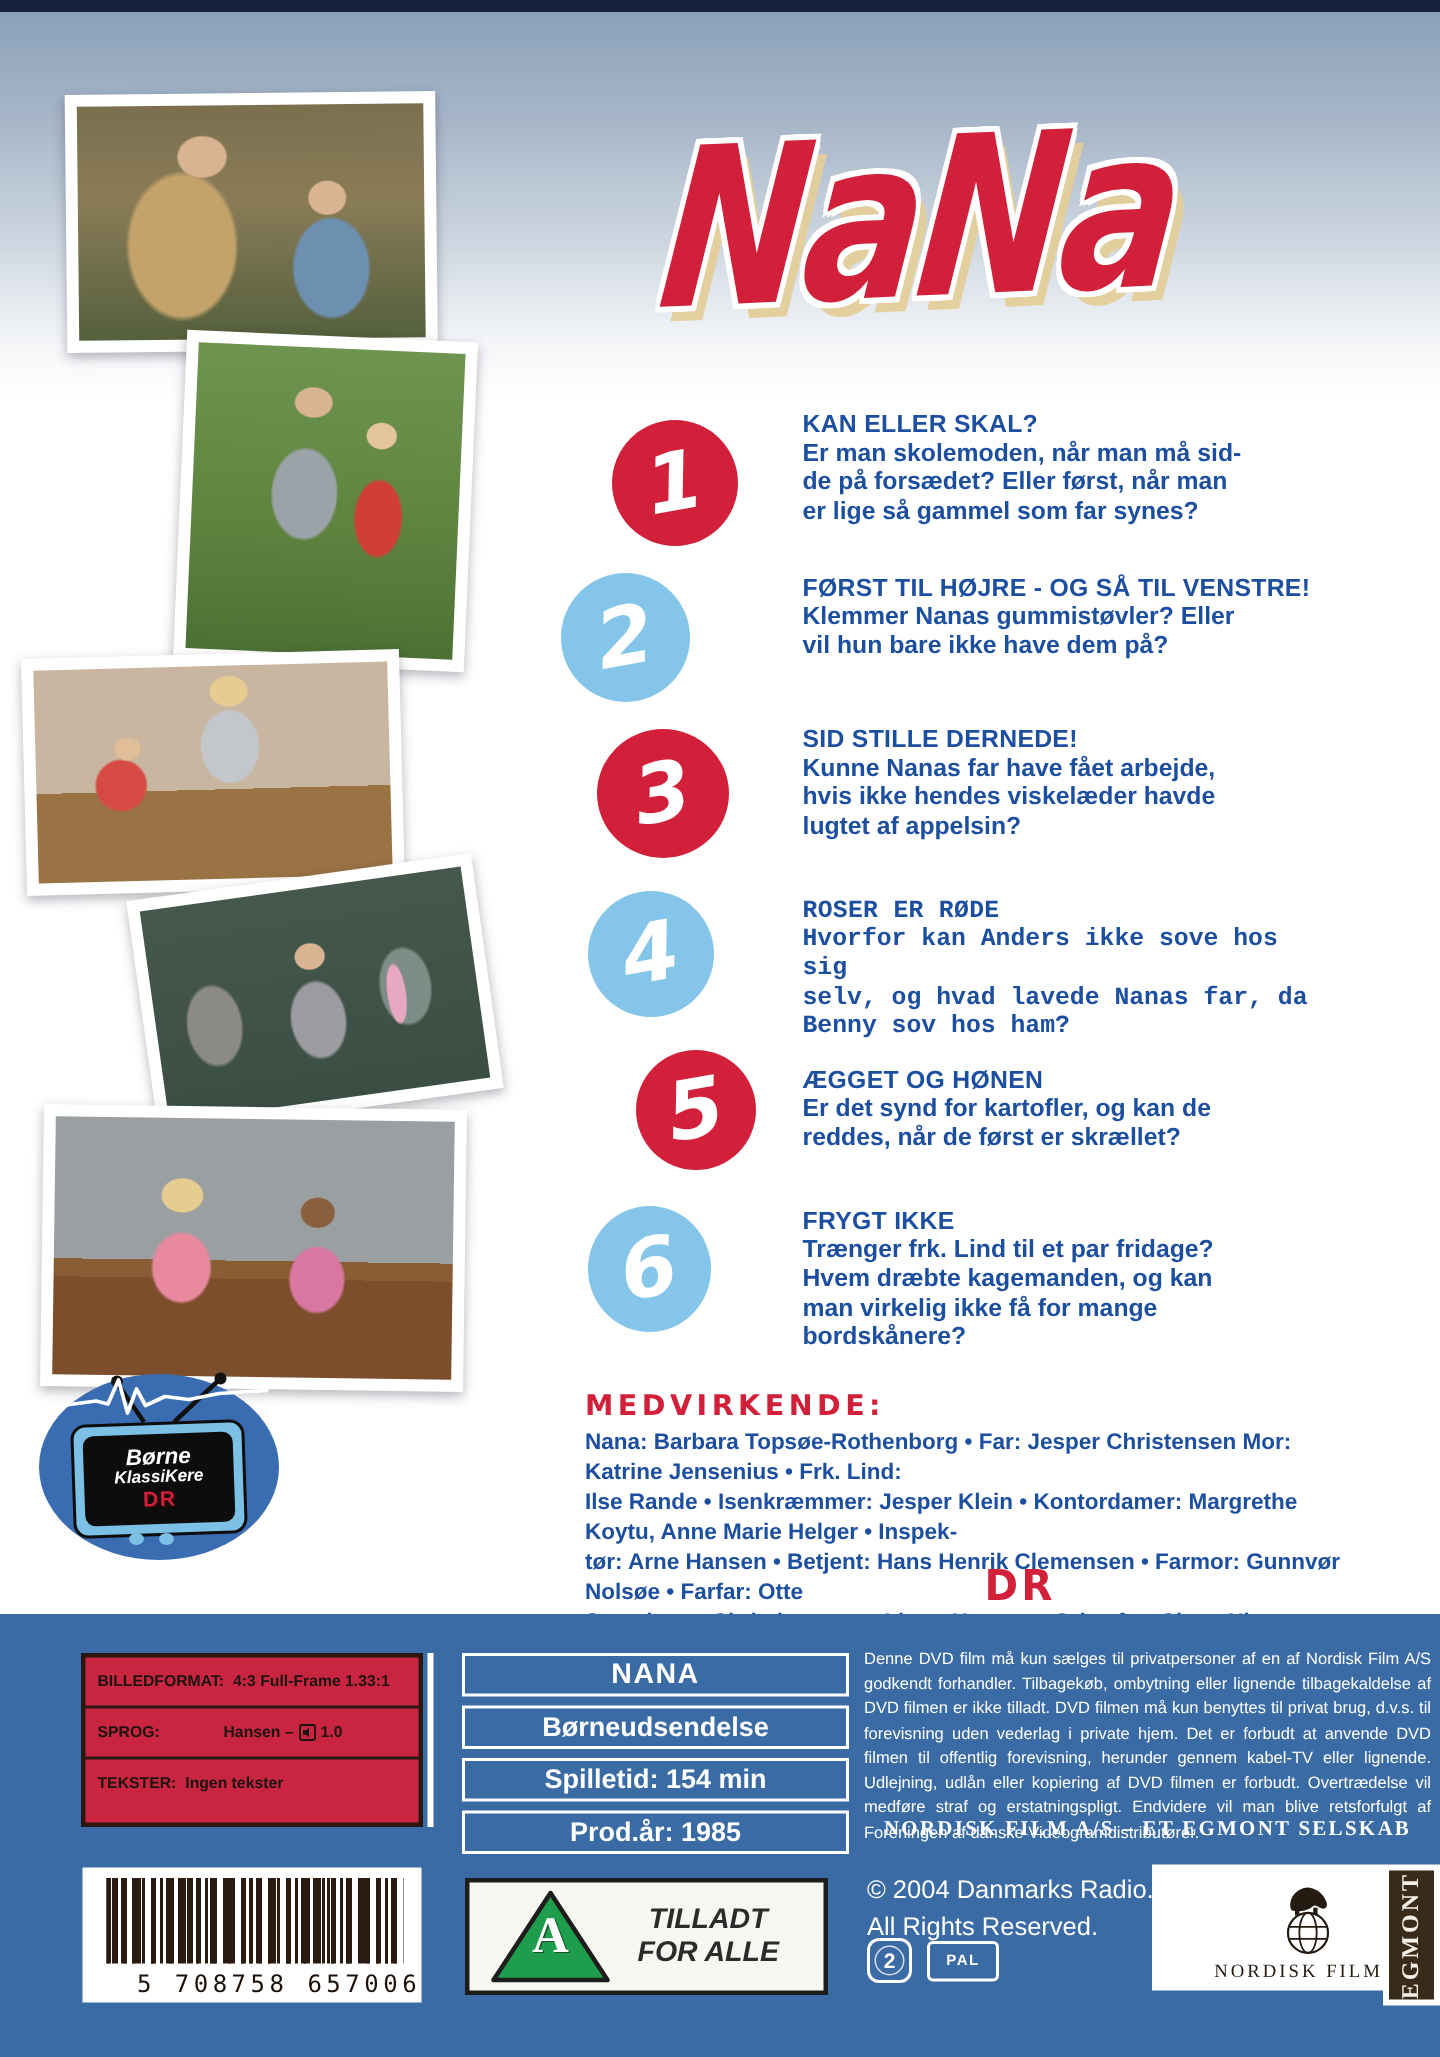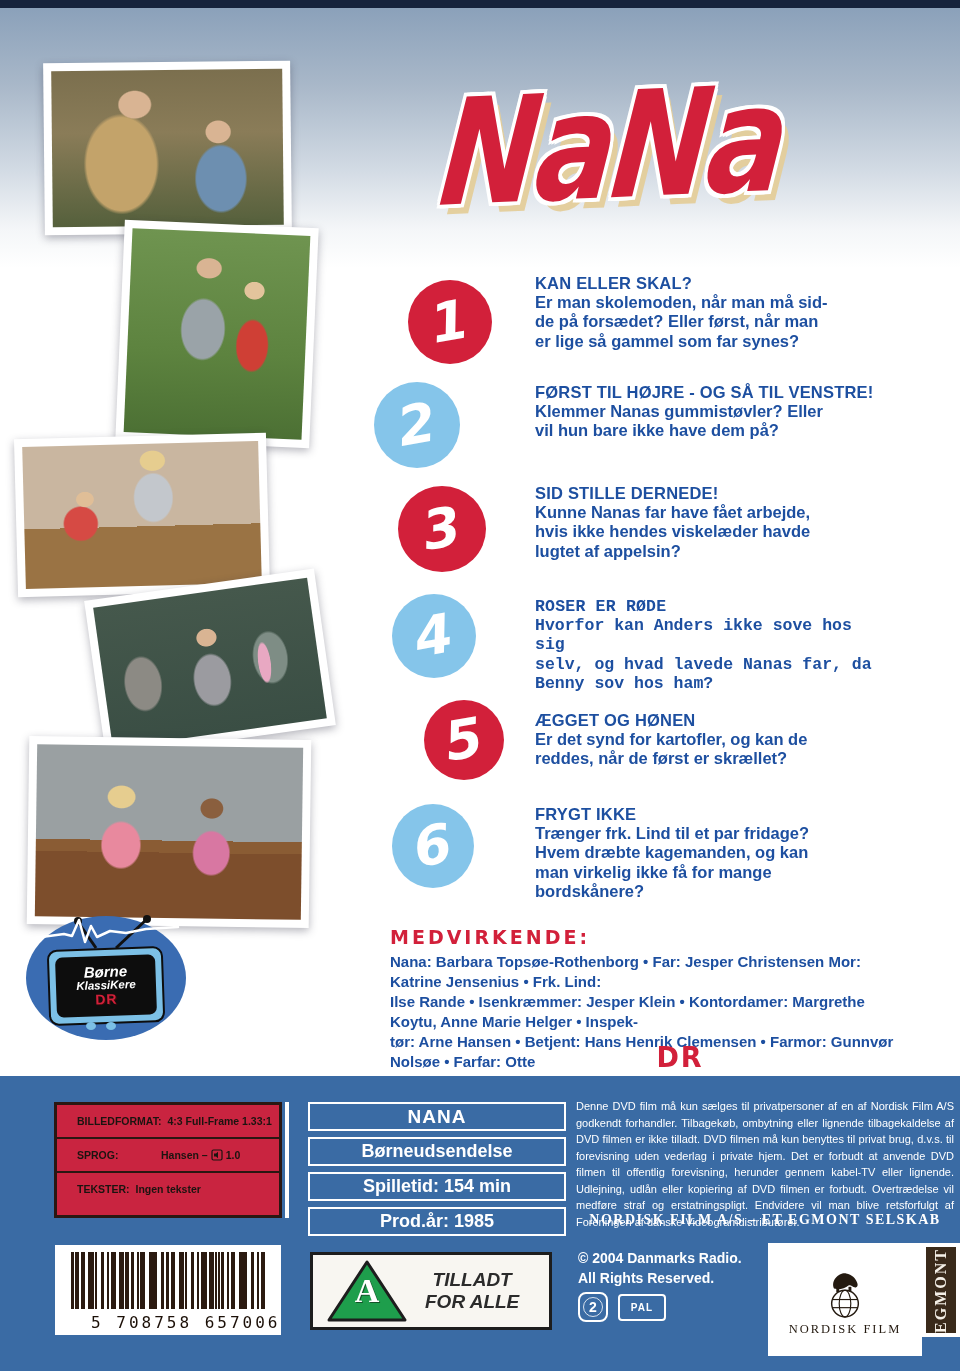--- a/index.html
+++ b/index.html
@@ -106,21 +106,21 @@
   .bk-dr{font-weight:900;font-size:14px;color:#d2203a;letter-spacing:1px;line-height:1.1;
     text-shadow:1px 1px 0 #3a0a0a;}
   .bk-feet{position:absolute;left:60px;top:106px;width:40px;height:10px;display:flex;gap:10px;}
   .bk-feet i{width:10px;height:8px;background:#7cc0e6;border-radius:50%;}
 
   
   .panel{position:absolute;left:0;top:1076px;width:960px;height:295px;background:#3a6ba4;}
 
   .redbox{position:absolute;left:54px;top:26px;width:228px;height:116px;background:#c92440;
     border:3px solid #2a1712;box-sizing:border-box;display:flex;flex-direction:column;}
-  .rb-row{flex:1;display:flex;align-items:center;padding-left:20px;
+  .rb-row{flex:1;display:flex;align-items:center;padding-left:8px;
     border-bottom:2px solid #2a1712;font-size:10.5px;font-weight:700;color:#1b1410;}
   .rb-row:last-child{border-bottom:none;align-items:flex-start;padding-top:10px;}
   .rb-label{margin-right:6px;}
   .rb-wide{display:inline-block;width:78px;}
   .spk{margin:0 3px;}
   .vline{position:absolute;left:285px;top:26px;width:4px;height:116px;background:#fff;}
 
   .tbox{position:absolute;left:308px;width:258px;height:29px;border:2.5px solid #fff;
     box-sizing:border-box;display:grid;place-items:center;color:#fff;font-weight:700;}
   .t0{top:26px;font-size:19px;letter-spacing:1px;}
@@ -132,46 +132,46 @@
     line-height:1.5;text-align:justify;}
   .company{position:absolute;left:576px;top:136px;width:378px;color:#fff;text-align:center;
     font-family:"Liberation Serif",serif;font-weight:700;font-size:14px;letter-spacing:1.5px;}
 
   .barcode{position:absolute;left:55px;top:169px;width:226px;height:90px;background:#fff;}
   .bars{position:absolute;left:16px;right:12px;top:7px;bottom:26px;
     background:
       repeating-linear-gradient(90deg,#2b1a10 0 2px,transparent 2px 6px),
       repeating-linear-gradient(90deg,#2b1a10 0 3px,transparent 3px 10px),
       repeating-linear-gradient(90deg,transparent 0 4px,#2b1a10 4px 6px,transparent 6px 13px);}
-  .digits{position:absolute;left:0;right:0;bottom:3px;text-align:left;color:#1c1008;
+  .digits{position:absolute;left:0;right:0;bottom:3px;text-align:center;color:#1c1008;
     font-family:"DejaVu Sans Mono",monospace;font-size:16px;letter-spacing:3px;padding-left:36px;}
 
   .rating{position:absolute;left:310px;top:176px;width:242px;height:78px;background:#f8f6f1;
     border:3px solid #1d1d1d;box-sizing:border-box;display:flex;align-items:center;
     padding-left:12px;gap:16px;}
   .tri-wrap{position:relative;width:84px;height:66px;}
   .rating-letter{position:absolute;left:0;top:14px;width:84px;text-align:center;
     font-family:"Liberation Serif",serif;font-weight:700;font-size:34px;color:#fff;
     text-shadow:1px 1px 0 #14532a;}
   .rating-text{font-style:italic;font-weight:700;font-size:19px;color:#2b2b2b;
     white-space:pre-line;line-height:1.15;text-align:center;}
 
-  .copyright{position:absolute;left:578px;top:172px;color:#fff;font-weight:700;font-size:14px;
+  .copyright{position:absolute;left:578px;top:172px;color:#fff;font-weight:400;font-size:17px;
     line-height:1.45;white-space:pre-line;}
   .badge-region{position:absolute;left:578px;top:216px;width:30px;height:30px;
     border:2px solid #fff;border-radius:8px;box-sizing:border-box;display:grid;place-items:center;}
   .badge-region .ring{position:absolute;width:18px;height:18px;border:1.5px solid #fff;
     border-radius:50%;opacity:.8;}
   .badge-region span{position:relative;color:#fff;font-weight:900;font-size:14px;}
   .badge-pal{position:absolute;left:618px;top:218px;width:48px;height:27px;border:2px solid #fff;
     border-radius:4px;box-sizing:border-box;display:grid;place-items:center;color:#fff;
     font-weight:900;font-size:10px;letter-spacing:1px;}
 
-  .nordisk{position:absolute;left:768px;top:167px;width:154px;height:113px;background:#fff;
-    display:flex;flex-direction:column;align-items:center;justify-content:center;}
+  .nordisk{position:absolute;left:768px;top:167px;width:154px;height:84px;background:#fff;
+    display:flex;flex-direction:column;align-items:flex-end;justify-content:center;}
   .nordisk-label{font-family:"Liberation Serif",serif;font-size:12.5px;letter-spacing:2px;
     color:#241a10;margin-top:1px;}
   .egmont{position:absolute;left:922px;top:167px;width:38px;height:94px;background:#fff;
     box-sizing:border-box;padding:4px;}
   .eg-inner{width:100%;height:100%;background:#3a2a1a;display:grid;place-items:center;}
   .eg-inner span{writing-mode:vertical-rl;transform:rotate(180deg);color:#f4efe6;
     font-family:"Liberation Serif",serif;font-weight:700;font-size:16px;letter-spacing:2px;}
 </style>
 </head>
 <body>

